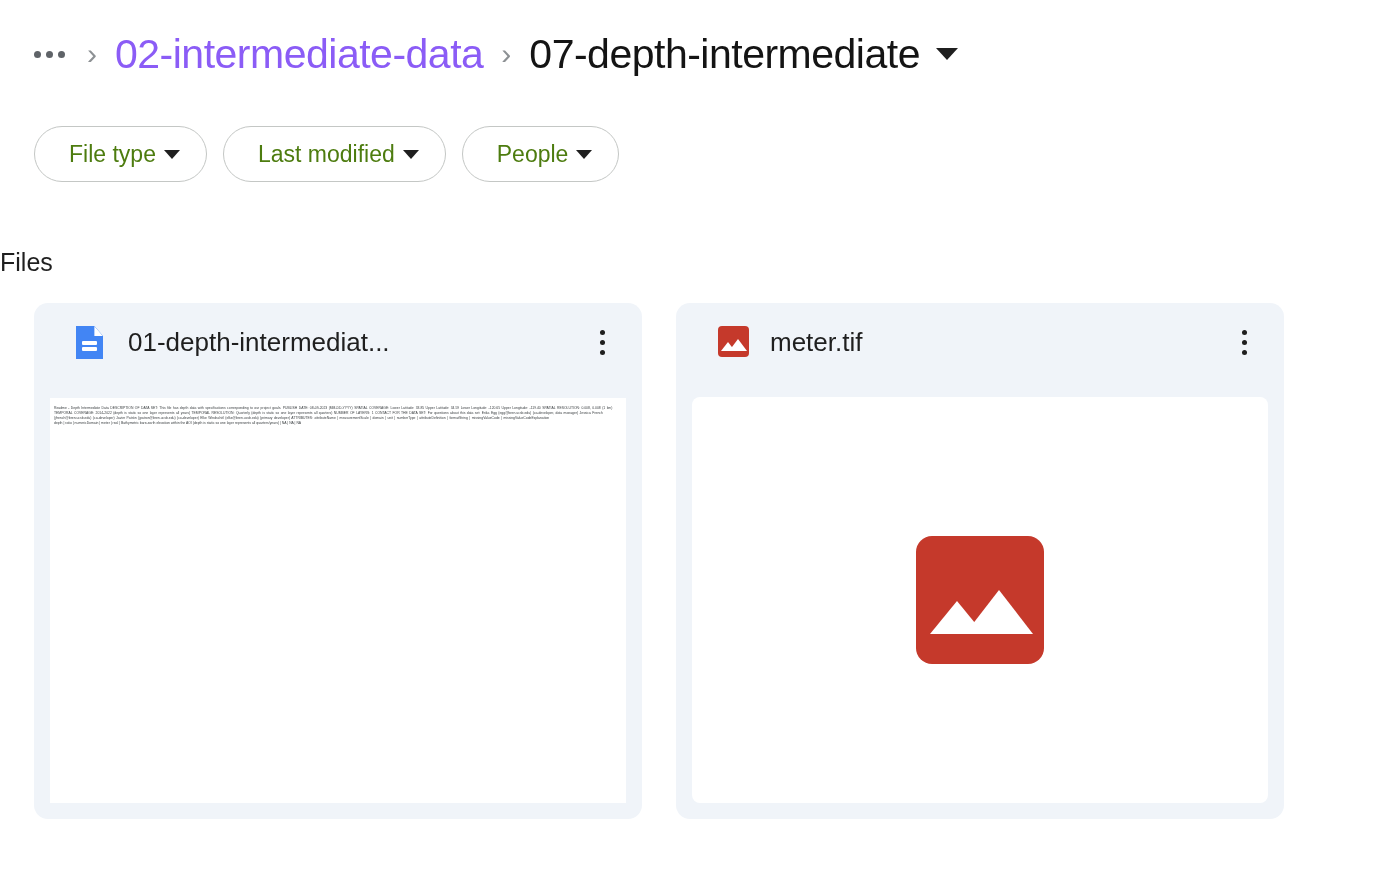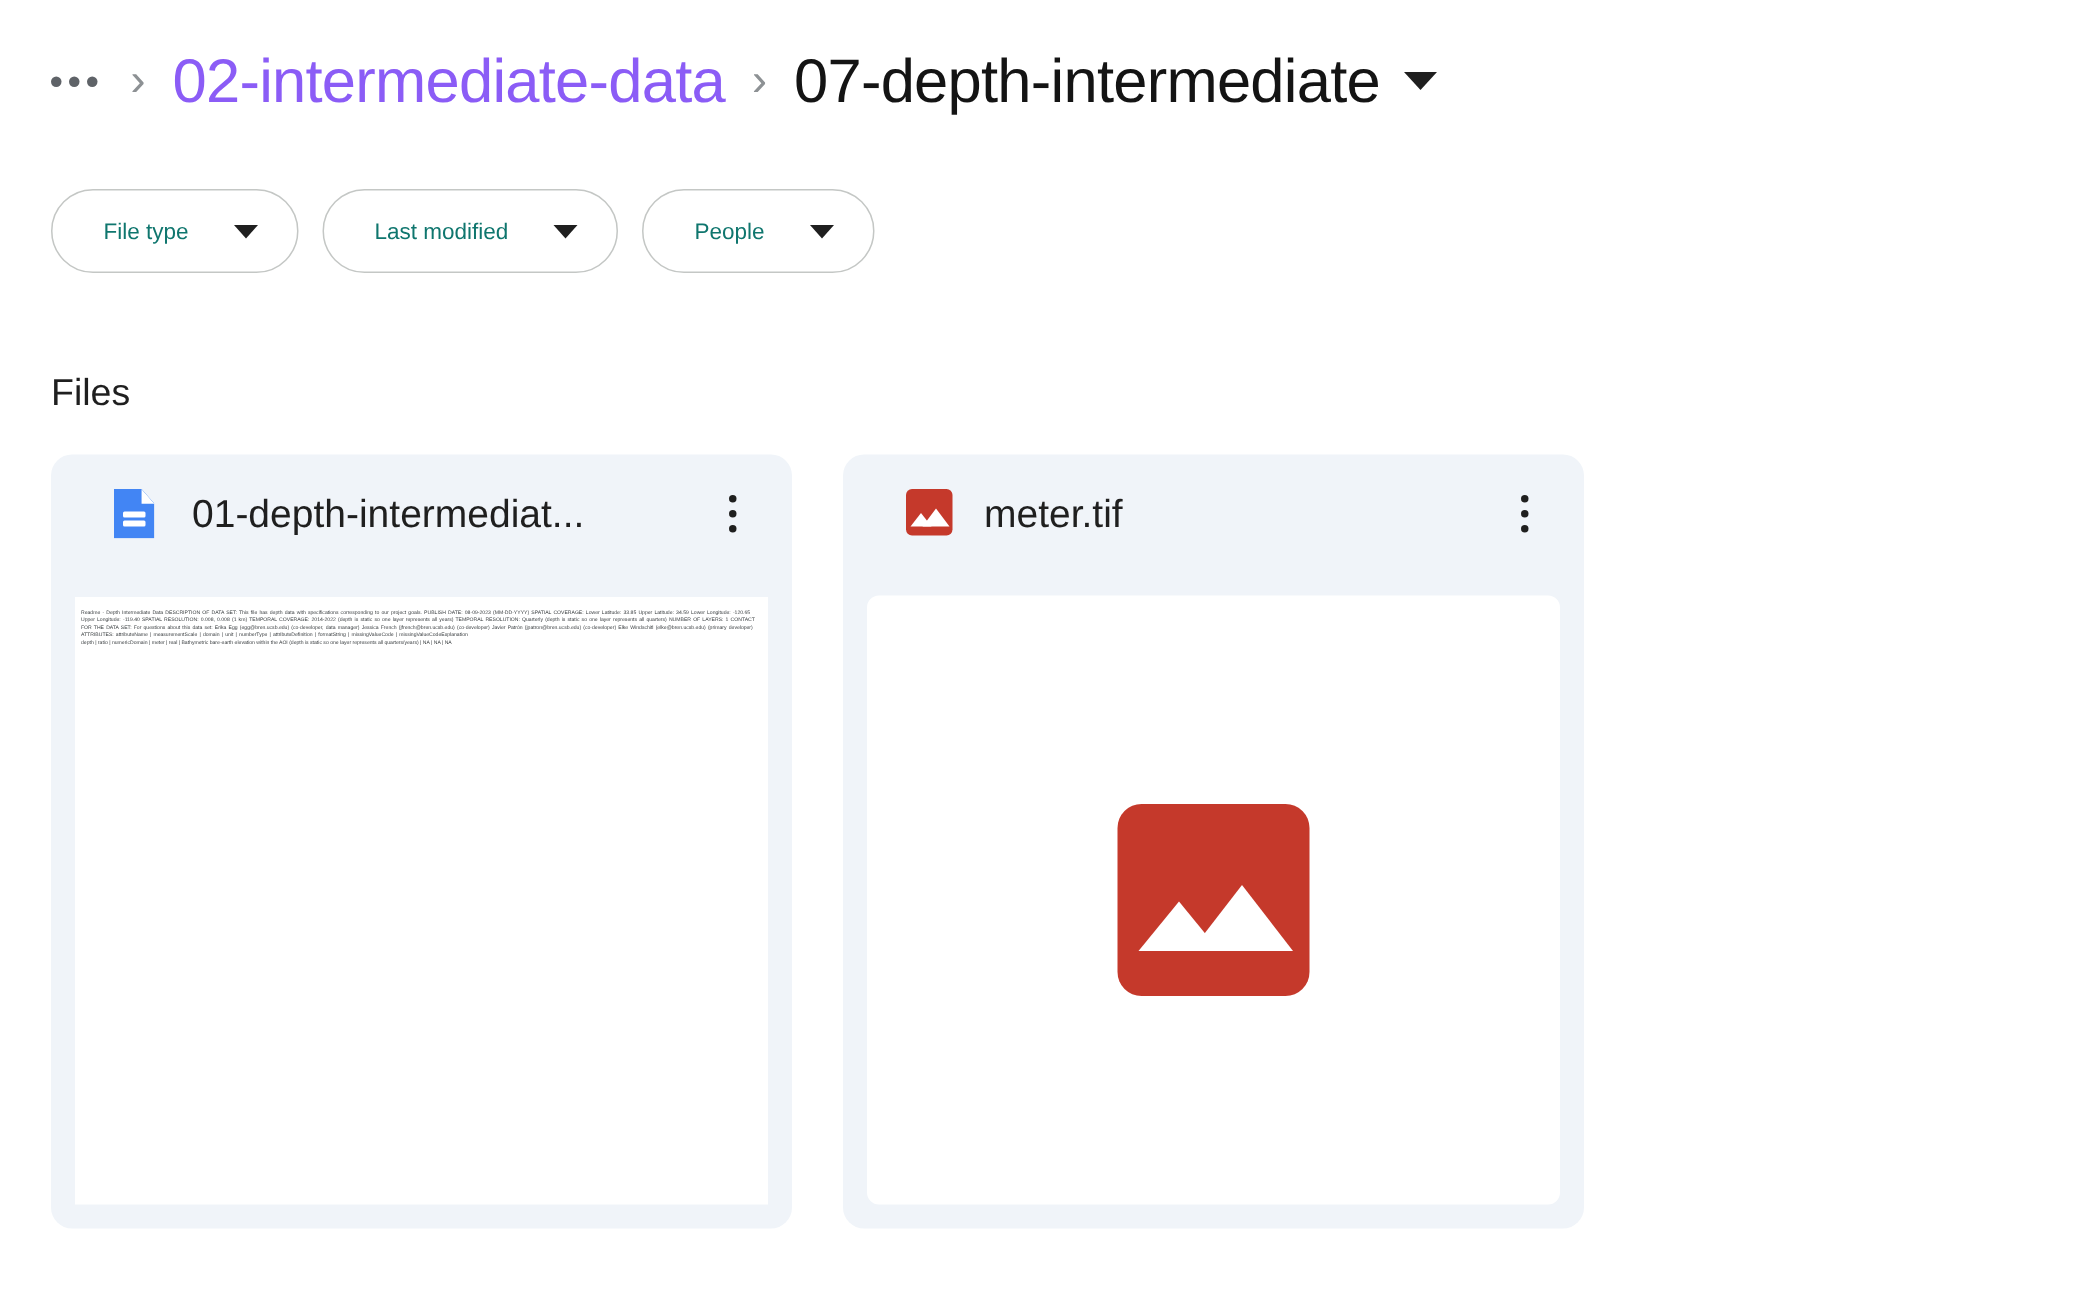--- a/index.html
+++ b/index.html
@@ -71,57 +71,56 @@
   .filters {
     display: flex;
     align-items: center;
     gap: 16px;
     padding-left: 34px;
     margin-top: 18px;
   }
   .chip {
     display: flex;
     align-items: center;
-    gap: 30px;
+    gap: 8px;
     height: 56px;
     padding: 0 26px 0 34px;
     border: 1px solid #c4c7c5;
     border-radius: 28px;
     background: #ffffff;
-    font-size: 15px;
-    color: #0f766e;
+    font-size: 23px;
+    color: #4d7c0f;
     cursor: pointer;
     box-sizing: border-box;
     white-space: nowrap;
   }
   .chip-caret {
     width: 0;
     height: 0;
     border-left: 8px solid transparent;
     border-right: 8px solid transparent;
     border-top: 9px solid #1f1f1f;
   }
 
   
   .section-title {
-    padding-left: 34px;
     margin-top: 66px;
     font-size: 25px;
     color: #1f1f1f;
   }
 
   
   .grid {
     display: flex;
     gap: 34px;
     padding-left: 34px;
     margin-top: 26px;
   }
   .card {
-    width: 494px;
+    width: 608px;
     height: 516px;
     background: #f0f4f9;
     border-radius: 14px;
     position: relative;
     cursor: pointer;
     box-sizing: border-box;
     overflow: hidden;
   }
   .card-head {
     display: flex;

